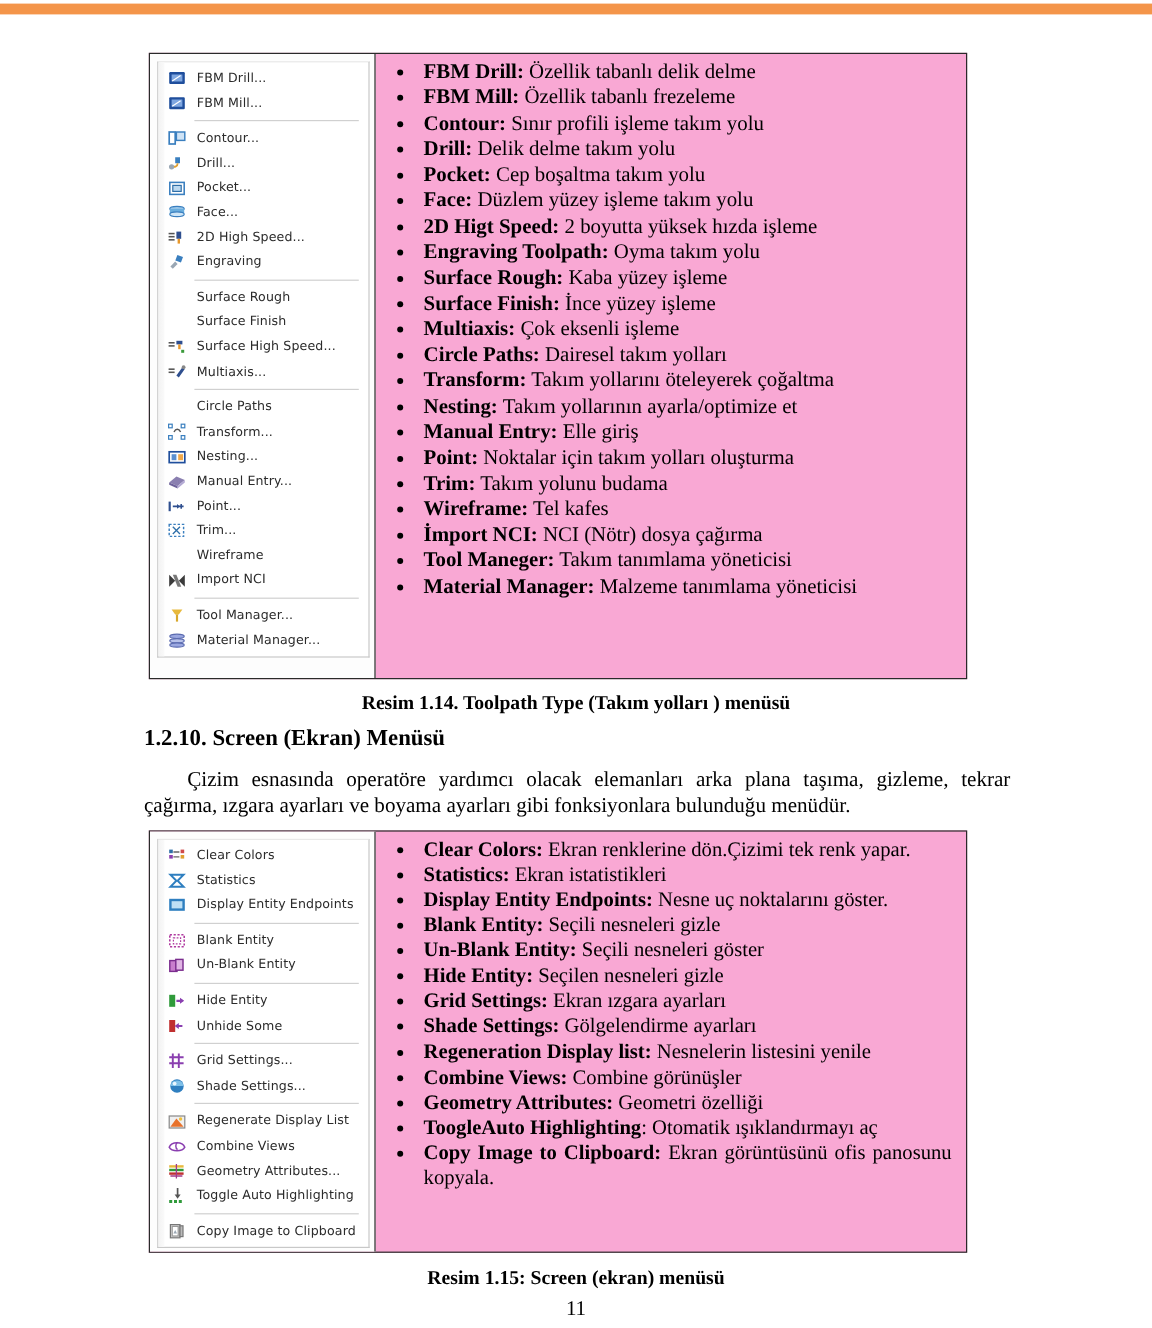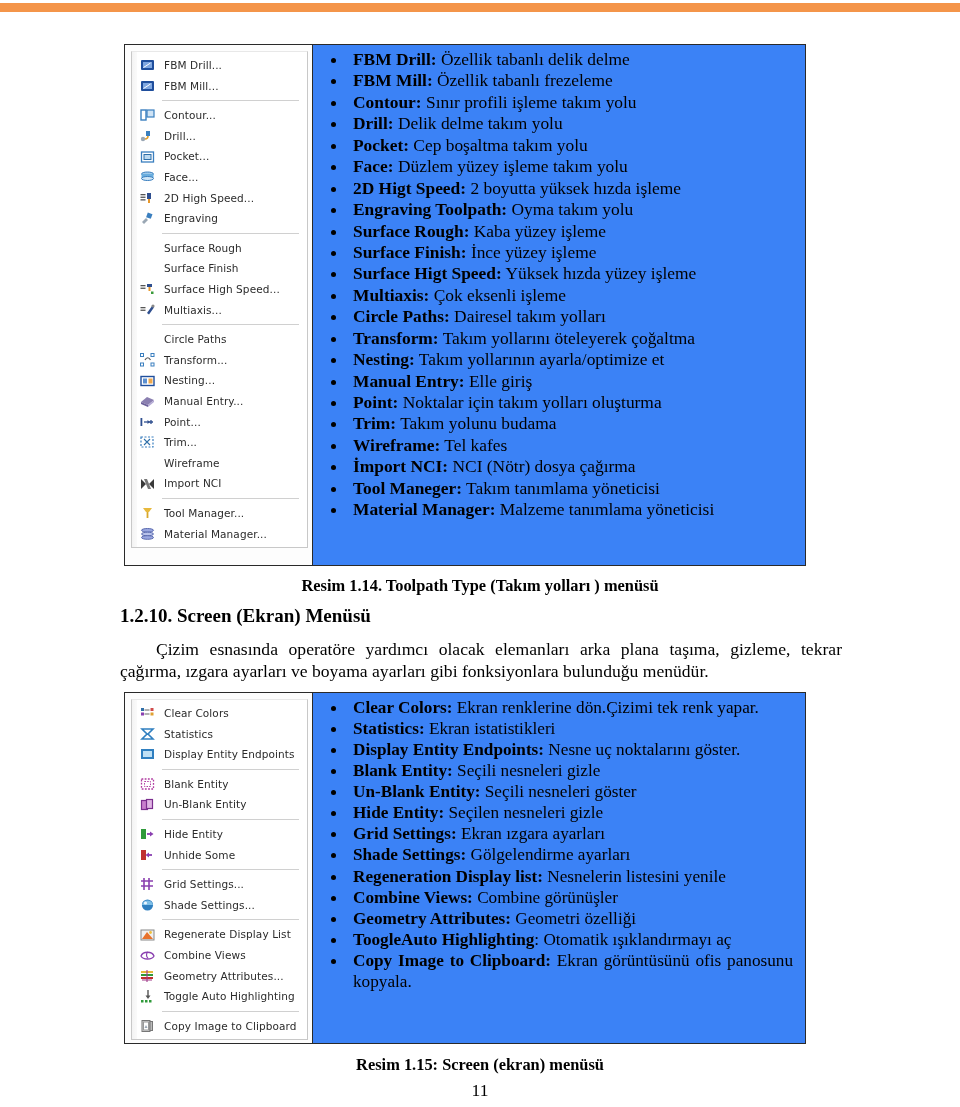--- a/index.html
+++ b/index.html
@@ -23,21 +23,21 @@
     top: 3px;
     width: 960px;
     height: 9px;
     background: #F4954A;
   }
 
   
   .fig-table {
     position: absolute;
     border: 1.6px solid #2a2a2a;
-    background: #3b82f6;
+    background: #f9a8d4;
     box-sizing: border-box;
     display: flex;
   }
   .fig-left {
     box-sizing: border-box;
     border-right: 1.6px solid #2a2a2a;
     background: #fdfdfd;
     flex: 0 0 auto;
     padding: 0;
     position: relative;
@@ -384,21 +384,20 @@
         <li><b>FBM Drill:</b><span> Özellik tabanlı delik delme</span></li>
         <li><b>FBM Mill:</b><span> Özellik tabanlı frezeleme</span></li>
         <li><b>Contour:</b><span> Sınır profili işleme takım yolu</span></li>
         <li><b>Drill:</b><span> Delik delme takım yolu</span></li>
         <li><b>Pocket:</b><span> Cep boşaltma takım yolu</span></li>
         <li><b>Face:</b><span> Düzlem yüzey işleme takım yolu</span></li>
         <li><b>2D Higt Speed:</b><span> 2 boyutta yüksek hızda işleme</span></li>
         <li><b>Engraving Toolpath:</b><span> Oyma takım yolu</span></li>
         <li><b>Surface Rough:</b><span> Kaba yüzey işleme</span></li>
         <li><b>Surface Finish:</b><span> İnce yüzey işleme</span></li>
-        <li><b>Surface Higt Speed:</b><span> Yüksek hızda yüzey işleme</span></li>
         <li><b>Multiaxis:</b><span> Çok eksenli işleme</span></li>
         <li><b>Circle Paths:</b><span> Dairesel takım yolları</span></li>
         <li><b>Transform:</b><span> Takım yollarını öteleyerek çoğaltma</span></li>
         <li><b>Nesting:</b><span> Takım yollarının ayarla/optimize et</span></li>
         <li><b>Manual Entry:</b><span> Elle giriş</span></li>
         <li><b>Point:</b><span> Noktalar için takım yolları oluşturma</span></li>
         <li><b>Trim:</b><span> Takım yolunu budama</span></li>
         <li><b>Wireframe:</b><span> Tel kafes</span></li>
         <li><b>İmport NCI:</b><span> NCI (Nötr) dosya çağırma</span></li>
         <li><b>Tool Maneger:</b><span> Takım tanımlama yöneticisi</span></li>

